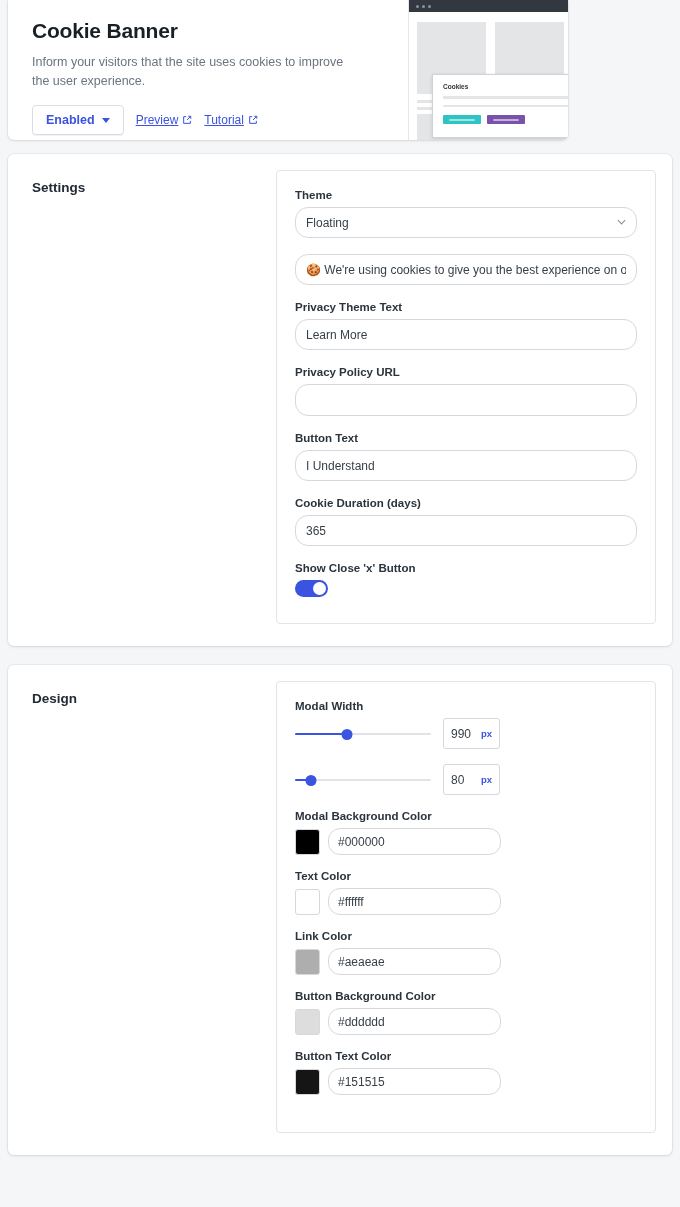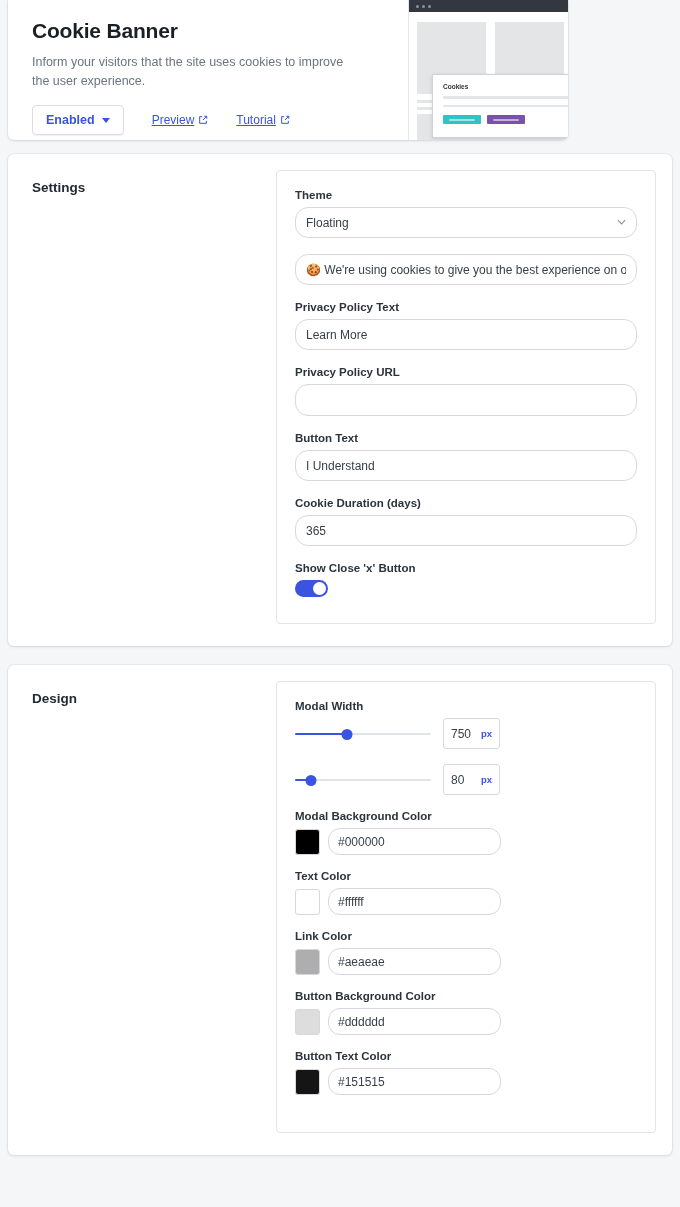--- a/index.html
+++ b/index.html
@@ -45,21 +45,21 @@
     margin-top: 9px;
     font-size: 12.5px;
     line-height: 19px;
     color: #6b7480;
     max-width: 320px;
   }
   .header-actions {
     margin-top: 14px;
     display: flex;
     align-items: center;
-    gap: 28px;
+    gap: 12px;
   }
   .enabled-btn {
     border: 1px solid #d9dde2;
     border-radius: 4px;
     background: #fff;
     color: #3a53e0;
     font-size: 12.5px;
     font-weight: 600;
     font-family: inherit;
     padding: 7px 13px;
@@ -356,21 +356,21 @@
               <path d="M1 1L5 5L9 1"></path>
             </svg>
           </div>
         </div>
 
         <div class="field">
           <input class="fcontrol" value="🍪 We're using cookies to give you the best experience on our site." style="">
         </div>
 
         <div class="field">
-          <label class="flabel">Privacy Policy Text</label>
+          <label class="flabel">Privacy Theme Text</label>
           <input class="fcontrol" value="Learn More" style="">
         </div>
 
         <div class="field">
           <label class="flabel">Privacy Policy URL</label>
           <input class="fcontrol" style="height: 32px;" value="">
         </div>
 
         <div class="field">
           <label class="flabel">Button Text</label>
@@ -402,21 +402,21 @@
 
         <div class="field">
           <label class="flabel">Modal Width</label>
           <div class="slider-row">
             <div class="slider">
               <div class="track"></div>
               <div class="fill" id="mwFill" style="width: 38%;"></div>
               <div class="thumb" id="mwThumb" style="left: 38%;"></div>
             </div>
             <div class="num-box">
-              <span class="num-val">750</span>
+              <span class="num-val">990</span>
               <span class="num-unit">px</span>
             </div>
           </div>
         </div>
 
         <div class="field">
           <div class="slider-row">
             <div class="slider">
               <div class="track"></div>
               <div class="fill" id="mhFill" style="width: 12%;"></div>

